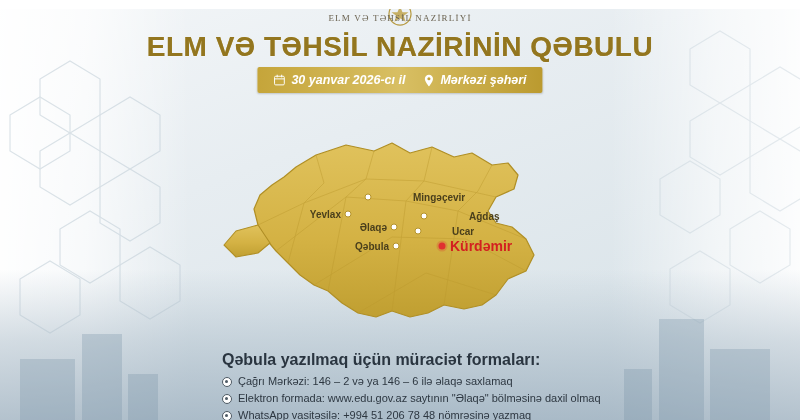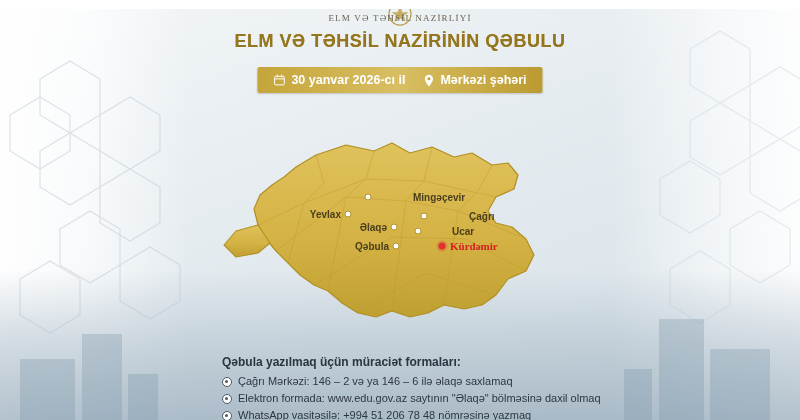--- a/index.html
+++ b/index.html
@@ -75,21 +75,21 @@
     position: absolute;
     top: -12px;
     left: 50%;
     transform: translateX(-50%);
     width: 34px; height: 34px;
   }
   .title {
     position: absolute;
     top: 22px; left: 0; right: 0;
     text-align: center;
-    font-size: 18px;
+    font-size: 28px;
     font-weight: bold;
     letter-spacing: 0.5px;
     color: #8a6f1d;
     background: linear-gradient(180deg, #c8a93f 0%, #8d7020 100%);
     -webkit-background-clip: text;
     background-clip: text;
     color: transparent;
     text-shadow: 0 1px 0 rgba(255,255,255,0.25);
   }
   .title-fallback {
@@ -105,20 +105,21 @@
     align-items: center;
     gap: 18px;
     padding: 0 16px;
     border-radius: 2px;
     background: linear-gradient(90deg, #c5a53a 0%, #d8bf63 50%, #bb9a2f 100%);
     box-shadow: 0 1px 2px rgba(0,0,0,0.18);
     color: #ffffff;
     font-size: 12.5px;
     font-weight: bold;
     white-space: nowrap;
+    font-style: italic;
   }
   .info-chip {
     display: flex;
     align-items: center;
     gap: 6px;
   }
   .info-chip svg { display: block; }
 
   
   .map-wrap {
@@ -153,38 +154,37 @@
   .host-dot {
     position: absolute;
     width: 7px; height: 7px;
     border-radius: 50%;
     background: #e03030;
     transform: translate(-50%, -50%);
     box-shadow: 0 0 0 2px rgba(224,48,48,0.25);
   }
   .host-label {
     position: absolute;
-    font-size: 11px;
+    font-size: 14px;
     font-weight: bold;
     color: #d32020;
     white-space: nowrap;
     transform: translate(0, -50%);
-    font-family: Liberation Serif, serif;
   }
 
   
   .footer {
     position: absolute;
     left: 222px;
     bottom: 4px;
     width: 430px;
     color: #2f3b45;
   }
   .footer-heading {
-    font-size: 12px;
+    font-size: 16px;
     font-weight: bold;
     margin-bottom: 5px;
     color: #2a3540;
   }
   .footer-item {
     display: flex;
     align-items: flex-start;
     gap: 6px;
     font-size: 11px;
     line-height: 15px;
@@ -306,21 +306,21 @@
       </g>
       <path d="M62,98 L40,104 L28,118 L40,130 L62,126 L74,116 Z" fill="url(#goldmap)" stroke="#b08f25" stroke-width="1.1" stroke-linejoin="round"></path>
     </svg>
 
     <div id="city-layer">
         <div class="city-dot" style="left: 172px; top: 70px;"></div>
         <div class="city-label right" style="top: 70px; left: 179px;">Mingəçevir</div>
         <div class="city-dot" style="left: 152px; top: 87px;"></div>
         <div class="city-label left" style="top: 87px; left: 145px;">Yevlax</div>
         <div class="city-dot" style="left: 228px; top: 89px;"></div>
-        <div class="city-label right" style="top: 89px; left: 235px;">Çağrı</div>
+        <div class="city-label right" style="top: 89px; left: 235px;">Ağdaş</div>
         <div class="city-dot" style="left: 198px; top: 100px;"></div>
         <div class="city-label left" style="top: 100px; left: 191px;">Əlaqə</div>
         <div class="city-dot" style="left: 222px; top: 104px;"></div>
         <div class="city-label right" style="top: 104px; left: 218px;">Ucar</div>
         <div class="city-dot" style="left: 200px; top: 119px;"></div>
         <div class="city-label left" style="top: 119px; left: 193px;">Qəbula</div>
         <div class="host-dot" style="left: 246px; top: 119px;"></div>
         <div class="host-label" style="left: 254px; top: 119px;">Kürdəmir</div>
       </div>
   </div>

